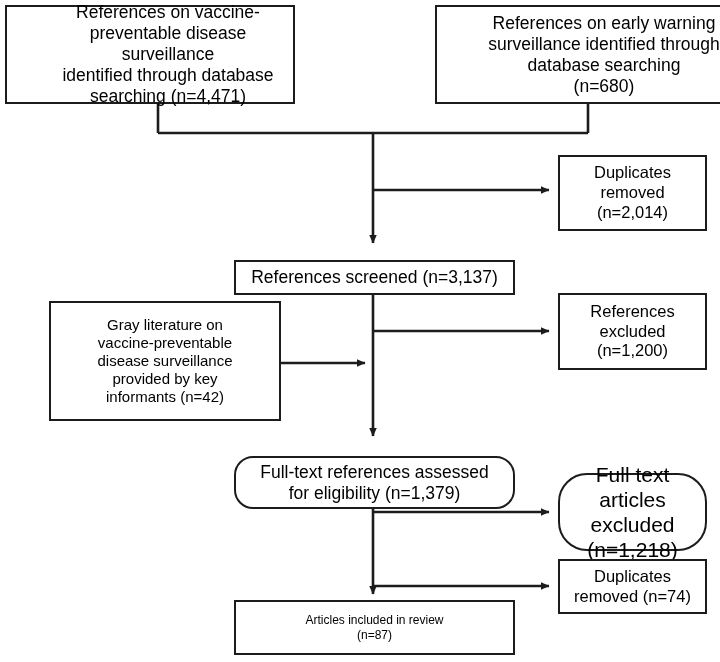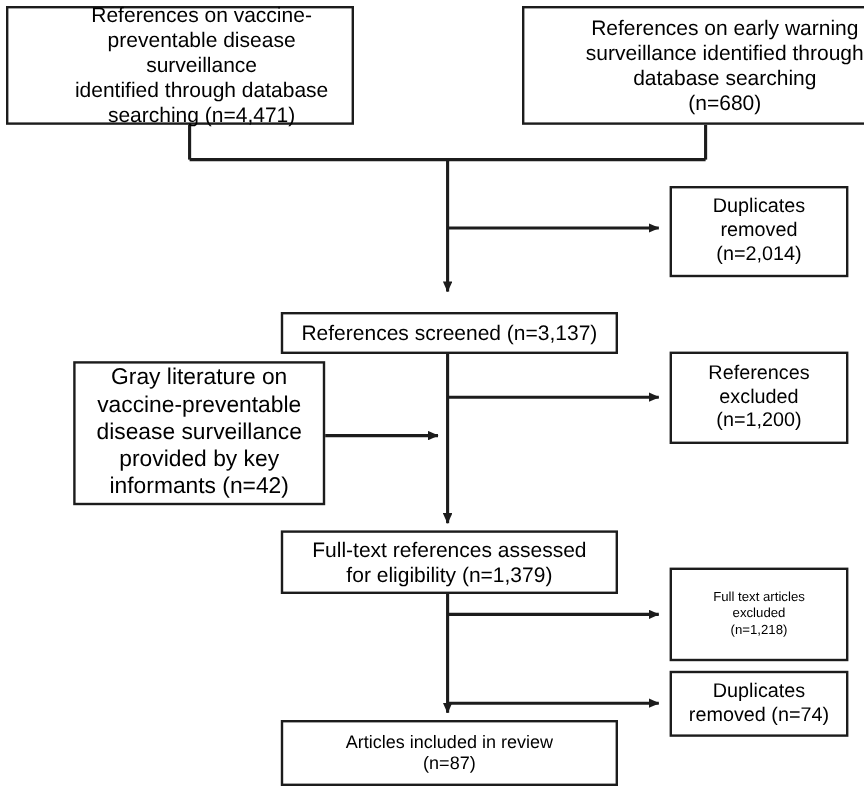--- a/index.html
+++ b/index.html
@@ -39,26 +39,26 @@
   .node-label {
     display: block;
     white-space: pre-line;
     text-align: center;
   }
   
   #node-db-vpd      { left:5px;   top:5px;   width:290px; height:99px;  font-size:17.5px;padding-left:40px; }
   #node-db-ews      { left:435px; top:5px;   width:327px; height:99px;  font-size:17.5px;padding-left:15px; }
   #node-dup-1       { left:558px; top:155px; width:149px; height:76px;  font-size:16.5px; }
   #node-screened    { left:234px; top:249px; width:281px; height:35px;  font-size:17.5px;margin-top:11px; }
-  #node-gray-lit    { left:49px;  top:301px; width:210px; height:120px; font-size:19px;margin-left:12px;   }
+  #node-gray-lit    { left:49px;  top:301px; width:232px; height:120px; font-size:15px;   }
   #node-refs-excl   { left:558px; top:293px; width:149px; height:77px;  font-size:16.5px; }
-  #node-fulltext    { left:234px; top:442px; width:281px; height:53px;  font-size:17.5px; }
-  #node-ft-excl     { left:558px; top:473px; width:149px; height:78px;  font-size:11px; }
+  #node-fulltext    { left:234px; top:456px; width:281px; height:53px;  font-size:17.5px;border-radius:19px; }
+  #node-ft-excl     { left:558px; top:473px; width:149px; height:78px;  font-size:21px;border-radius:29px; }
   #node-dup-2       { left:558px; top:559px; width:149px; height:55px;  font-size:16.5px; }
-  #node-included    { left:234px; top:600px; width:281px; height:55px;  font-size:15px; }
+  #node-included    { left:234px; top:600px; width:281px; height:55px;  font-size:12px; }
 </style>
 </head>
 <body>
 
 <div id="diagram-root">
 
   <svg id="flow-svg" viewBox="0 0 720 662" width="720" height="662" xmlns="http://www.w3.org/2000/svg">
     <defs>
       <marker id="arrowhead" markerWidth="9" markerHeight="8" refX="8.5" refY="4" orient="auto" markerUnits="userSpaceOnUse">
         <path d="M0,0 L9,4 L0,8 z" fill="#1c1c1c"></path>

